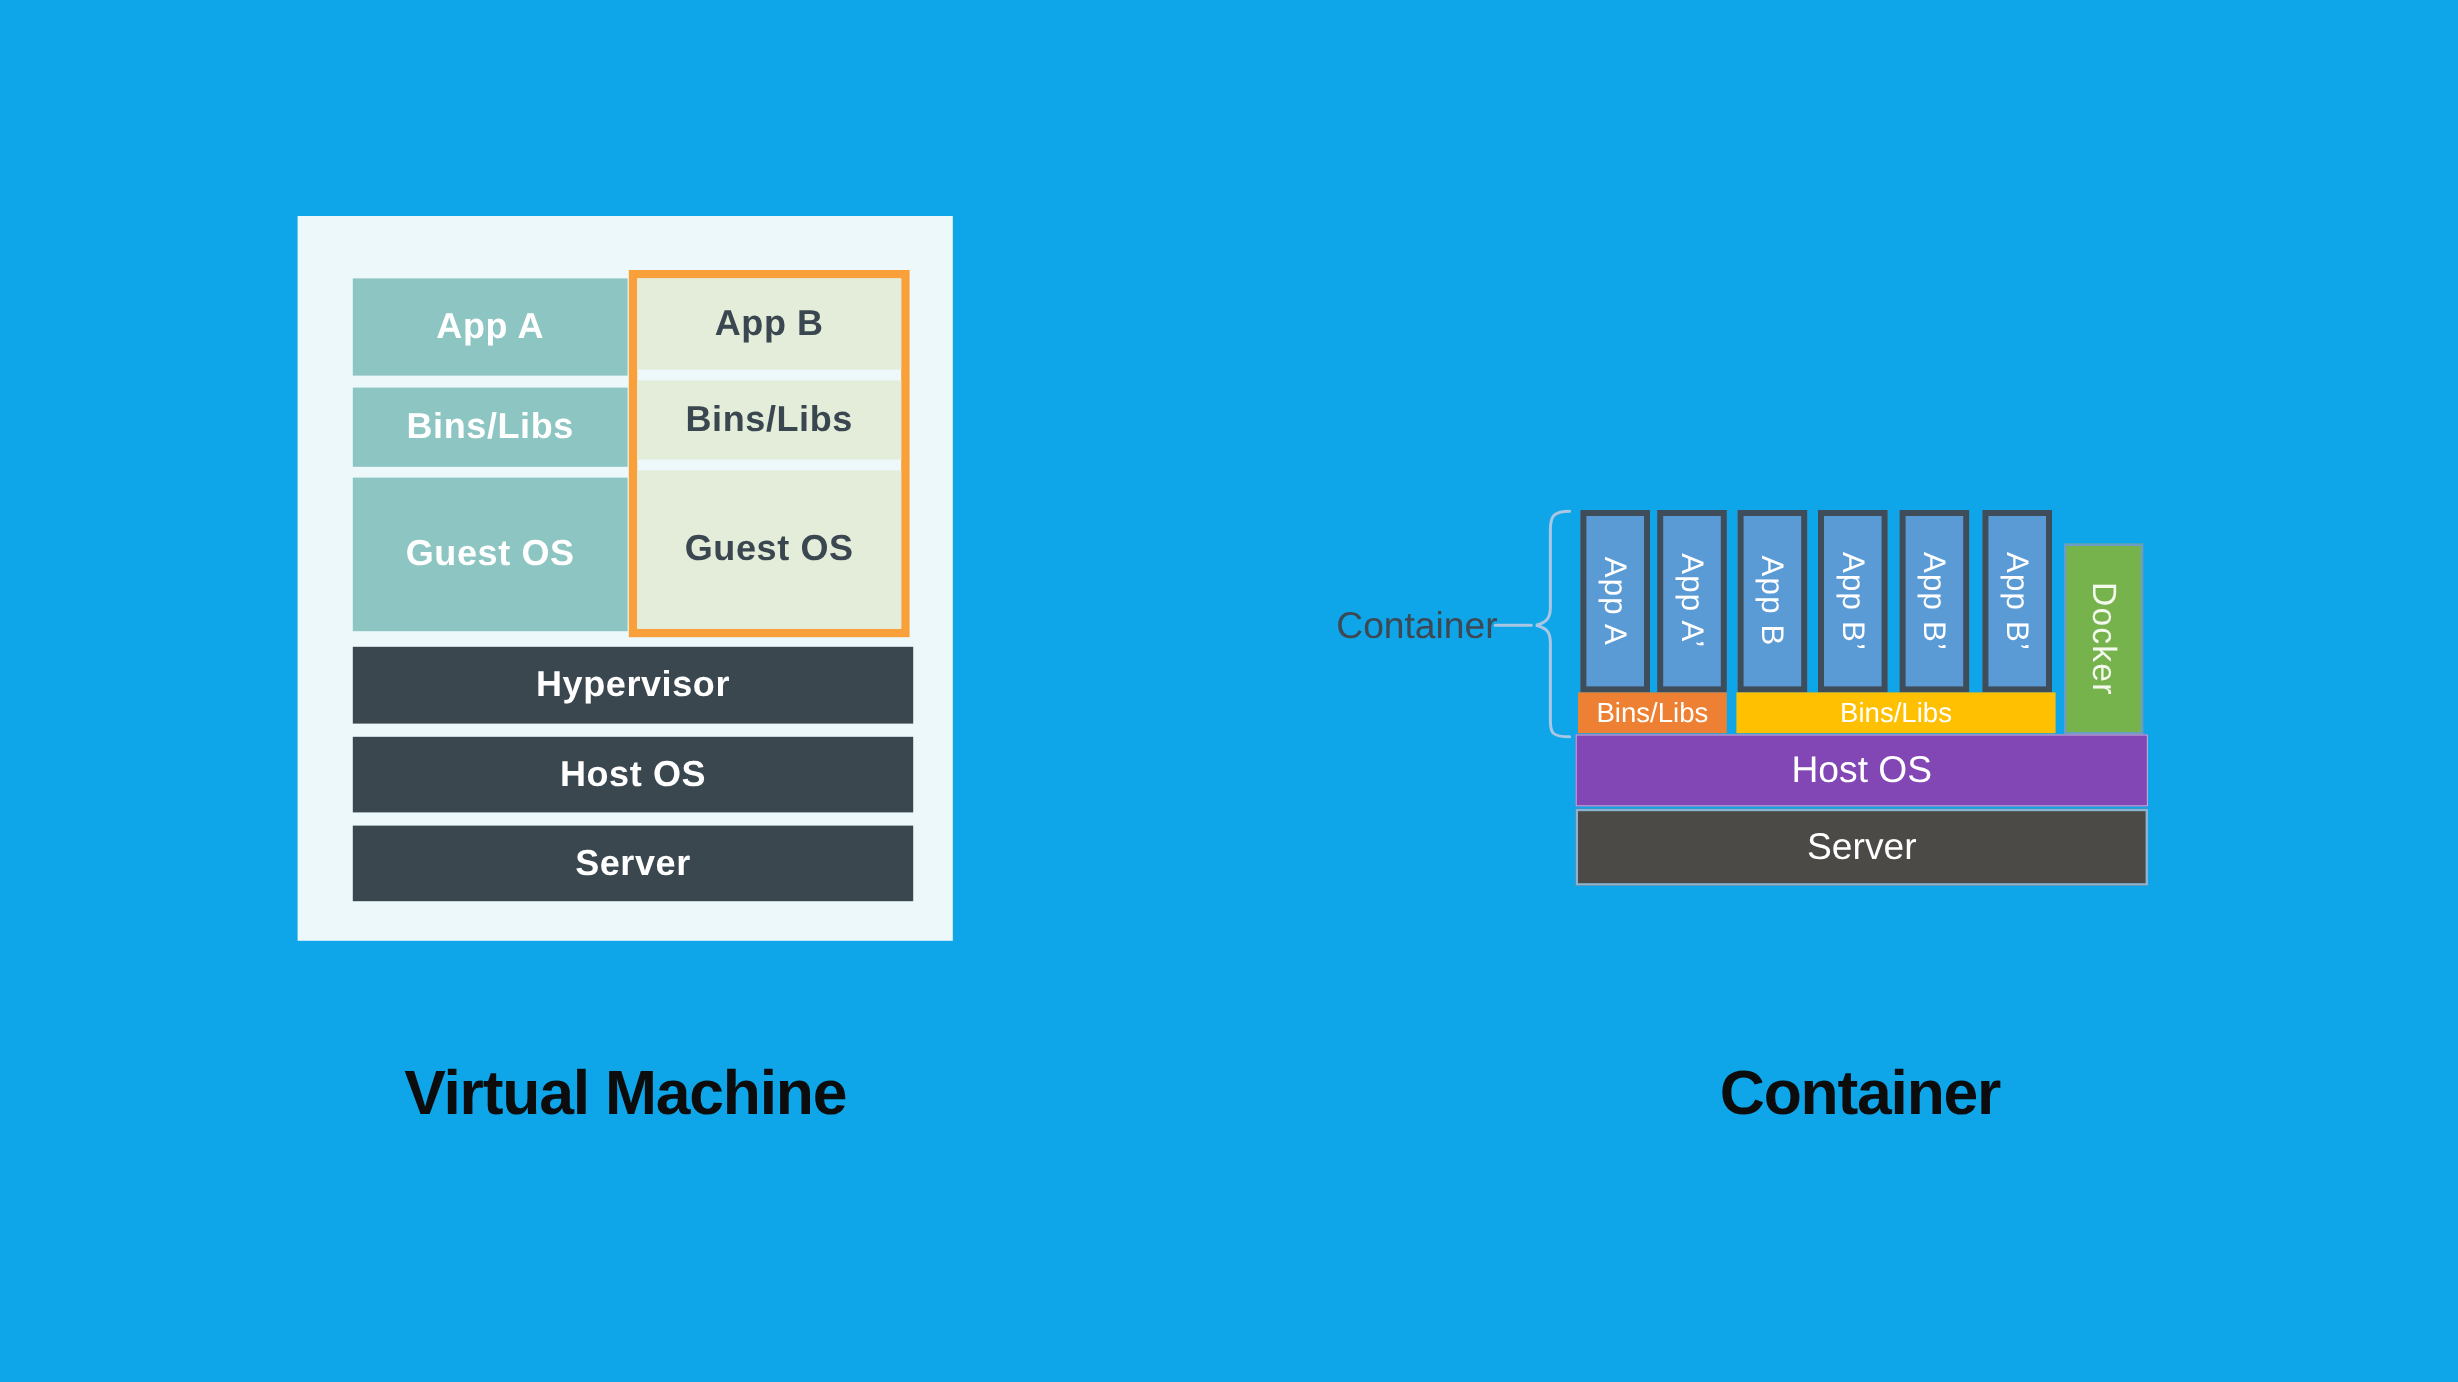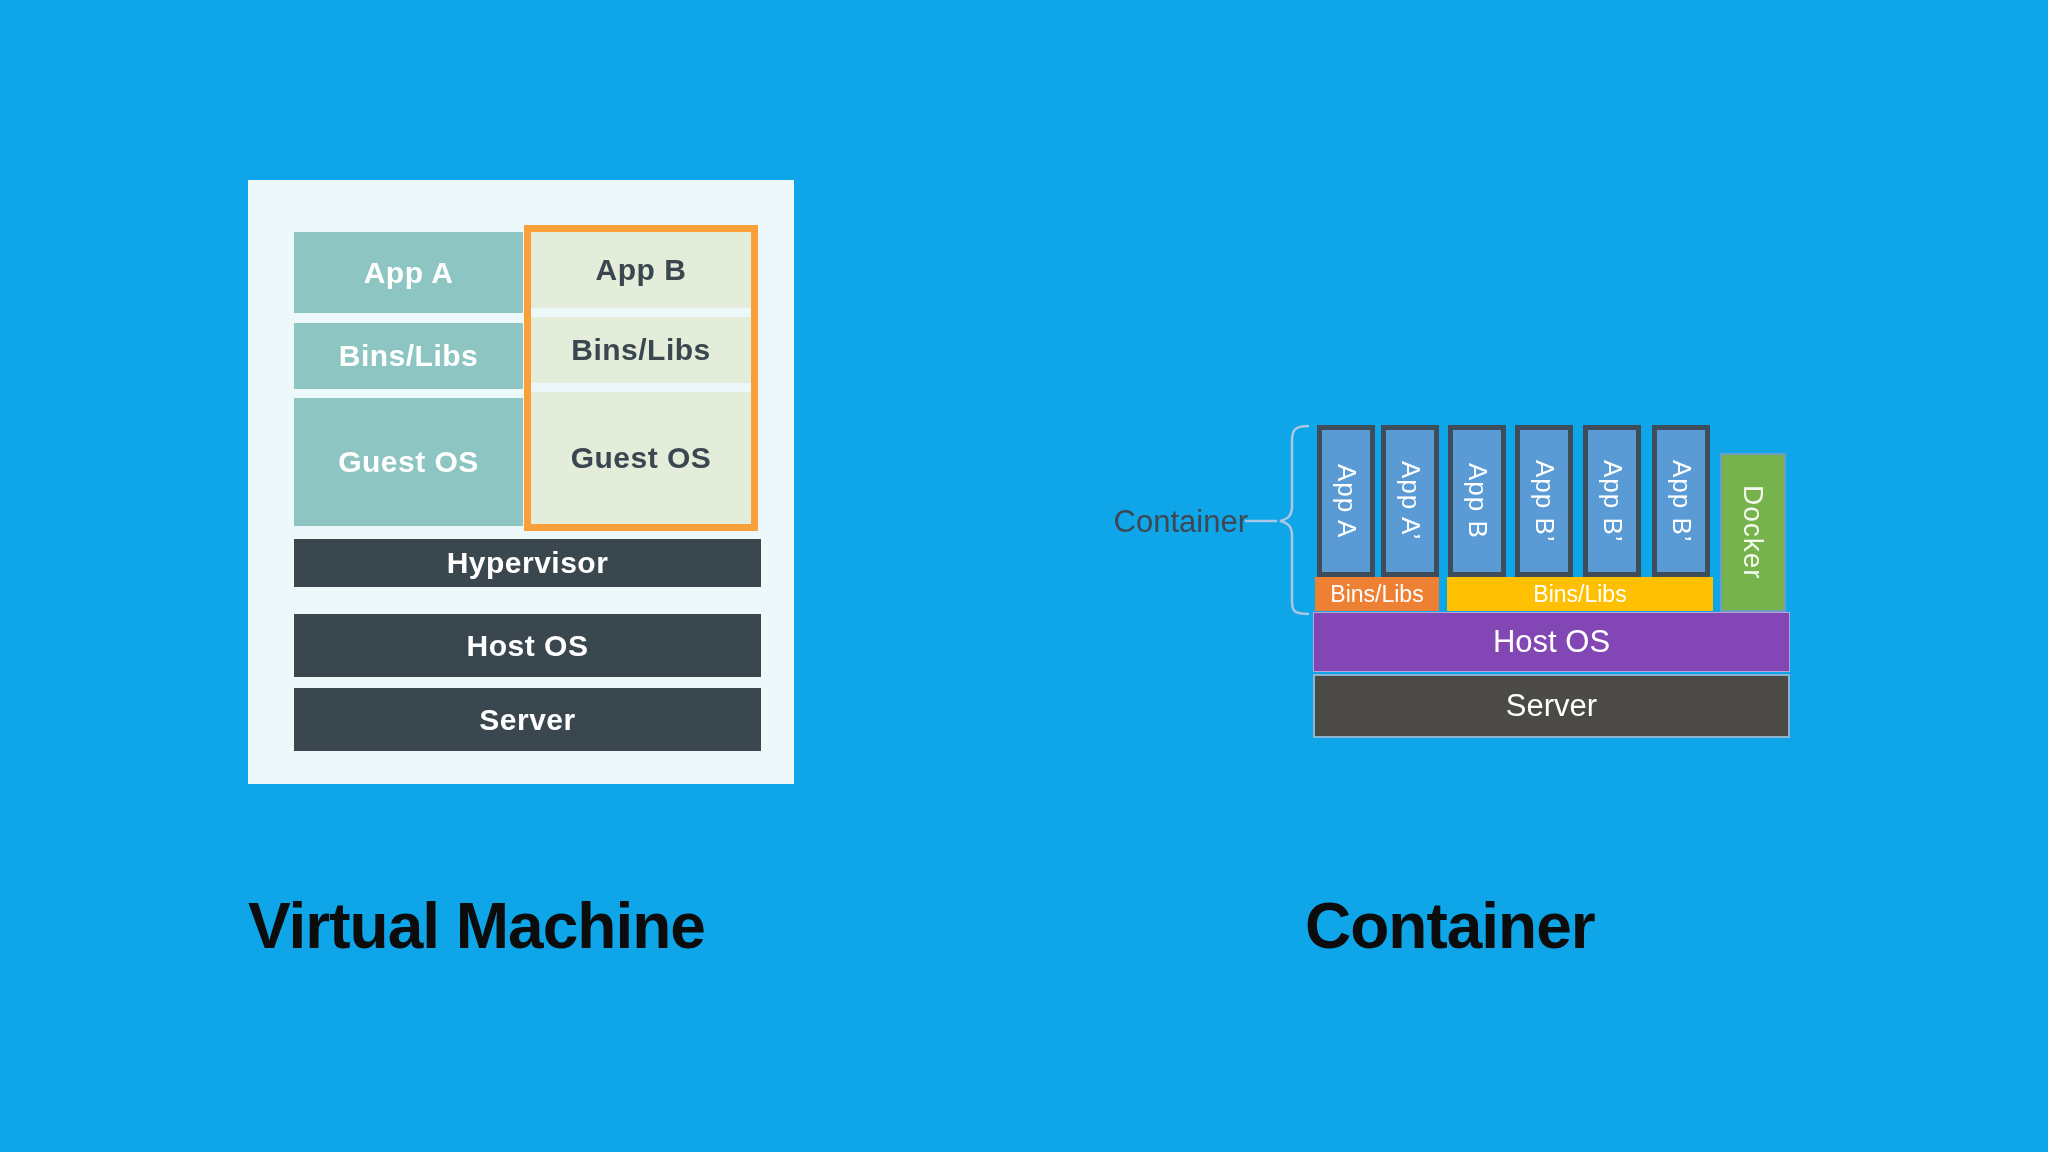--- a/index.html
+++ b/index.html
@@ -34,22 +34,22 @@
   .bins-b{left:1447px;width:266px;background:#fec000;}
   .docker-box{position:absolute;left:1720px;top:453px;width:66px;height:159px;background:#77b34d;
               border:2px solid #6d9dc5;box-sizing:border-box;
               display:flex;align-items:center;justify-content:center;}
   .docker-box .vtext{font-size:28px;color:#f4f9ee;}
   .flat-row{position:absolute;left:1313px;width:477px;display:flex;align-items:center;justify-content:center;
             color:#ffffff;font-size:31px;box-sizing:border-box;}
   .host-row{top:612px;height:60px;background:#8247b5;border:1px solid #b9a6d6;}
   .server-row{top:674px;height:64px;background:#4b4a46;border:2px solid #8cb4d2;}
   
-  .big-title{position:absolute;top:846px;font-size:64px;font-weight:700;color:#0c0c0c;
-             letter-spacing:-1px;text-align:left;}
+  .big-title{position:absolute;top:846px;font-size:52px;font-weight:700;color:#0c0c0c;
+             letter-spacing:-1px;text-align:center;}
   .title-left{left:248px;width:546px;}
   .title-right{left:1305px;width:490px;}
   .brace-svg{position:absolute;left:1242px;top:424px;}
 </style>
 </head>
 <body>
 
 <div class="canvas">
 
   <section class="vm-panel">
@@ -69,21 +69,21 @@
         <span>App B</span>
       </div>
       <div class="green-cell gc-bins">
         <span>Bins/Libs</span>
       </div>
       <div class="green-cell gc-guest">
         <span>Guest OS</span>
       </div>
     </div>
 
-    <div class="vm-box dark" style="left:46px;top:359px;width:467px;height:48px;">
+    <div class="vm-box dark" style="left:46px;top:359px;width:467px;height:64px;">
       <span>Hypervisor</span>
     </div>
     <div class="vm-box dark" style="left:46px;top:434px;width:467px;height:63px;">
       <span>Host OS</span>
     </div>
     <div class="vm-box dark" style="left:46px;top:508px;width:467px;height:63px;">
       <span>Server</span>
     </div>
   </section>
 

